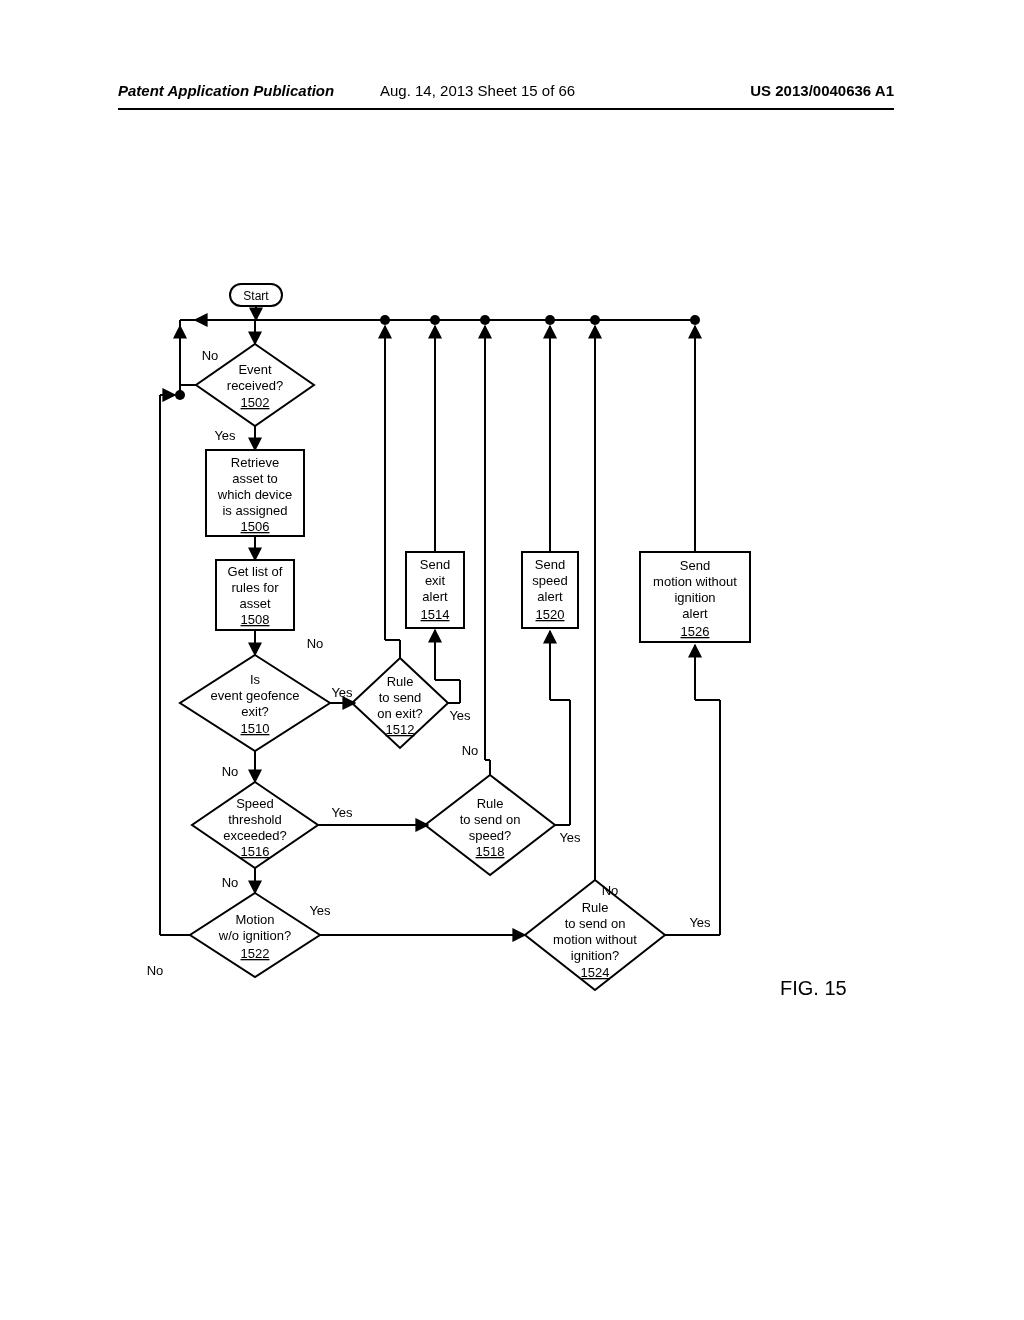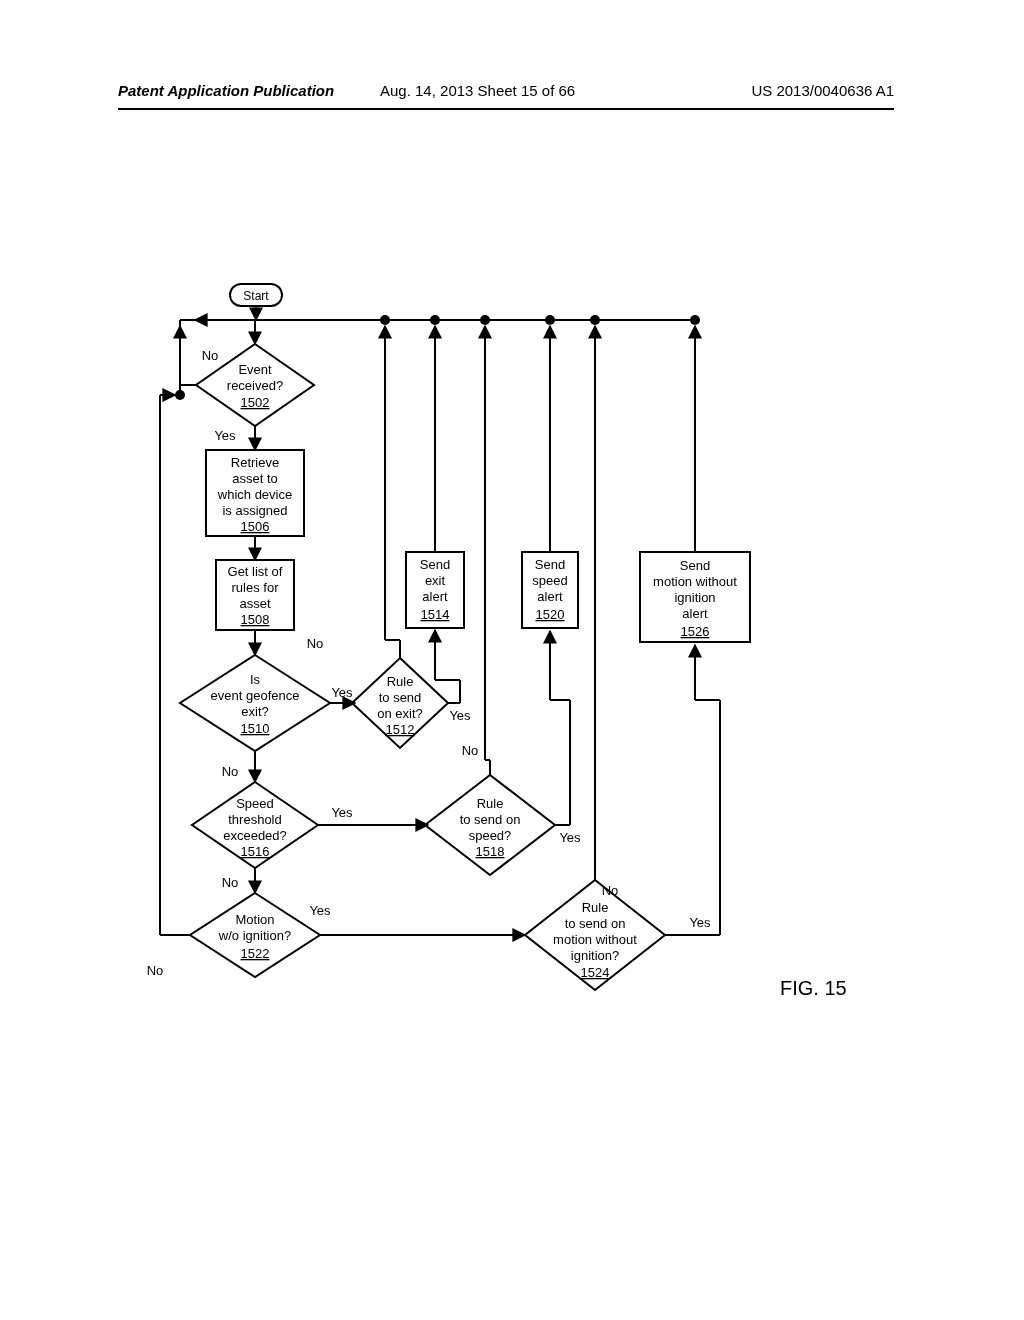--- a/index.html
+++ b/index.html
@@ -28,21 +28,21 @@
     position: absolute;
     top: 82px;
     left: 380px;
     font-size: 15px;
   }
   .header-right {
     position: absolute;
     top: 82px;
     right: 118px;
     font-size: 15px;
-    font-weight: normal;
+    font-weight: bold;
   }
   .header-line {
     position: absolute;
     left: 118px;
     right: 118px;
     top: 108px;
     border-top: 2px solid #000;
   }
   svg { position: absolute; left: 0; top: 0; }
   text {

